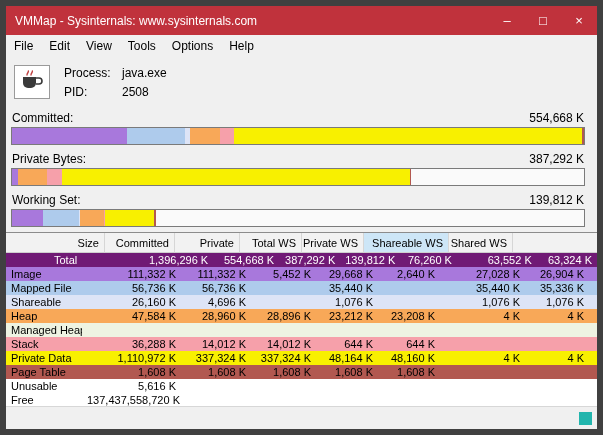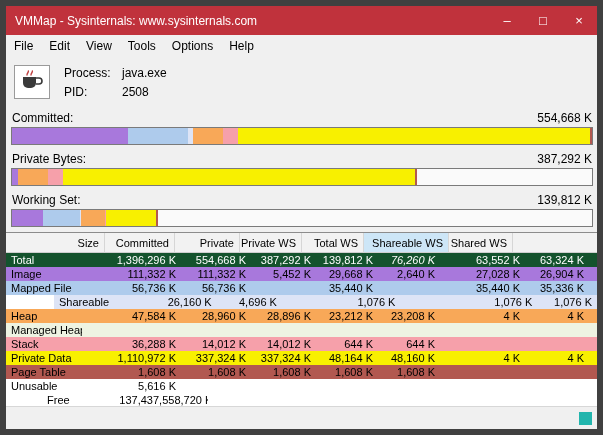--- a/index.html
+++ b/index.html
@@ -11,21 +11,21 @@
   }
   .titlebar{flex:0 0 29px;background:#c0323c;display:flex;align-items:center;color:#fff;}
   .titlebar .title{flex:1;font-size:12px;padding-left:9px;white-space:nowrap;overflow:hidden;}
   .win-btns{display:flex;height:100%;}
   .win-btn{width:36px;display:flex;align-items:center;justify-content:center;font-size:13px;color:#fff;cursor:default;}
   .menubar{flex:0 0 22px;display:flex;align-items:center;background:#f0f0f0;font-size:12px;}
   .menu-item{padding:2px 8px;cursor:default;}
   .process-panel{flex:0 0 46px;display:flex;align-items:center;padding:2px 8px;}
   .icon-box{width:36px;height:34px;background:#fff;border:1px solid #9a9a9a;display:flex;align-items:center;justify-content:center;margin-right:14px;box-sizing:border-box;}
   .proc-grid{display:grid;grid-template-columns:58px auto;row-gap:5px;font-size:12px;}
-  .bars{padding:2px 4px 0 5px;}
+  .bars{padding:2px 12px 0 5px;}
   .bar-section{margin-bottom:5px;}
   .bar-labels{display:flex;justify-content:space-between;font-size:12px;padding:2px 1px 2px 1px;}
   .bar-track{height:16px;border:1px solid #7a7a7a;background:#fafafa;display:flex;overflow:hidden;}
   .bar-seg{height:100%;}
   .table-wrap{flex:1;background:#fff;border-top:1px solid #8c8c8c;display:flex;flex-direction:column;overflow:hidden;}
   .thead{display:flex;flex:0 0 20px;height:20px;background:#f2f2f2;font-size:11px;}
   .th{display:flex;align-items:center;justify-content:flex-end;box-sizing:border-box;padding:0 5px;
       border-right:1px solid #d6d6d6;border-bottom:1px solid #cfcfcf;white-space:nowrap;overflow:hidden;}
   .th.left{justify-content:flex-start;}
   .th.sorted{background:#cde6f7;}
@@ -121,34 +121,34 @@
           <div class="bar-seg" style="width: 0.28%; background: rgb(178, 88, 80);"></div>
         </div>
       </div>
     </div>
 
   <div class="table-wrap">
     <div class="thead" id="thead">
         <div class="th" style="width: 99px;">Size</div>
         <div class="th" style="width: 70px;">Committed</div>
         <div class="th" style="width: 65px;">Private</div>
+        <div class="th" style="width: 62px;">Total WS</div>
         <div class="th" style="width: 62px;">Private WS</div>
-        <div class="th" style="width: 62px;">Total WS</div>
         <div class="th sorted" style="width: 85px;">Shareable WS</div>
         <div class="th" style="width: 64px;">Shared WS</div>
         <div class="th filler"></div>
       </div>
     <div id="tbody">
-        <div class="tr" style="background: #14532d; color: rgb(255, 255, 255);">
+        <div class="tr" style="background: #701a75; color: rgb(255, 255, 255); padding-left: 43px;">
           <div class="td left" style="width: 76px;">Total</div>
           <div class="td" style="width: 99px;">1,396,296 K</div>
           <div class="td" style="width: 70px;">554,668 K</div>
           <div class="td" style="width: 65px;">387,292 K</div>
           <div class="td" style="width: 62px;">139,812 K</div>
-          <div class="td" style="width: 62px; font-style: italic;">76,260 K</div>
+          <div class="td" style="width: 62px;">76,260 K</div>
           <div class="td" style="width: 85px;">63,552 K</div>
           <div class="td" style="width: 64px;">63,324 K</div>
         </div>
         <div class="tr" style="background: rgb(168, 120, 220); color: rgb(0, 0, 0);">
           <div class="td left" style="width: 76px;">Image</div>
           <div class="td" style="width: 99px;">111,332 K</div>
           <div class="td" style="width: 70px;">111,332 K</div>
           <div class="td" style="width: 65px;">5,452 K</div>
           <div class="td" style="width: 62px;">29,668 K</div>
           <div class="td" style="width: 62px;">2,640 K</div>
@@ -158,21 +158,21 @@
         <div class="tr" style="background: rgb(174, 203, 236); color: rgb(0, 0, 0);">
           <div class="td left" style="width: 76px;">Mapped File</div>
           <div class="td" style="width: 99px;">56,736 K</div>
           <div class="td" style="width: 70px;">56,736 K</div>
           <div class="td" style="width: 65px;"></div>
           <div class="td" style="width: 62px;">35,440 K</div>
           <div class="td" style="width: 62px;"></div>
           <div class="td" style="width: 85px;">35,440 K</div>
           <div class="td" style="width: 64px;">35,336 K</div>
         </div>
-        <div class="tr" style="background: rgb(221, 228, 246); color: rgb(0, 0, 0); margin-left: 48px;">
+        <div class="tr" style="background: rgb(221, 228, 246); color: rgb(0, 0, 0);">
           <div class="td left" style="width: 76px;">Shareable</div>
           <div class="td" style="width: 99px;">26,160 K</div>
           <div class="td" style="width: 70px;">4,696 K</div>
           <div class="td" style="width: 65px;"></div>
           <div class="td" style="width: 62px;">1,076 K</div>
           <div class="td" style="width: 62px;"></div>
           <div class="td" style="width: 85px;">1,076 K</div>
           <div class="td" style="width: 64px;">1,076 K</div>
         </div>
         <div class="tr" style="background: rgb(248, 168, 88); color: rgb(0, 0, 0);">
@@ -229,21 +229,21 @@
           <div class="td left" style="width: 76px;">Unusable</div>
           <div class="td" style="width: 99px;">5,616 K</div>
           <div class="td" style="width: 70px;"></div>
           <div class="td" style="width: 65px;"></div>
           <div class="td" style="width: 62px;"></div>
           <div class="td" style="width: 62px;"></div>
           <div class="td" style="width: 85px;"></div>
           <div class="td" style="width: 64px;"></div>
         </div>
         <div class="tr" style="background: rgb(255, 255, 255); color: rgb(0, 0, 0);">
-          <div class="td left" style="width: 76px; margin-left: 36px;">Free</div>
+          <div class="td left" style="width: 76px;">Free</div>
           <div class="td" style="width: 99px;">137,437,558,720 K</div>
           <div class="td" style="width: 70px;"></div>
           <div class="td" style="width: 65px;"></div>
           <div class="td" style="width: 62px;"></div>
           <div class="td" style="width: 62px;"></div>
           <div class="td" style="width: 85px;"></div>
           <div class="td" style="width: 64px;"></div>
         </div>
       </div>
   </div>

